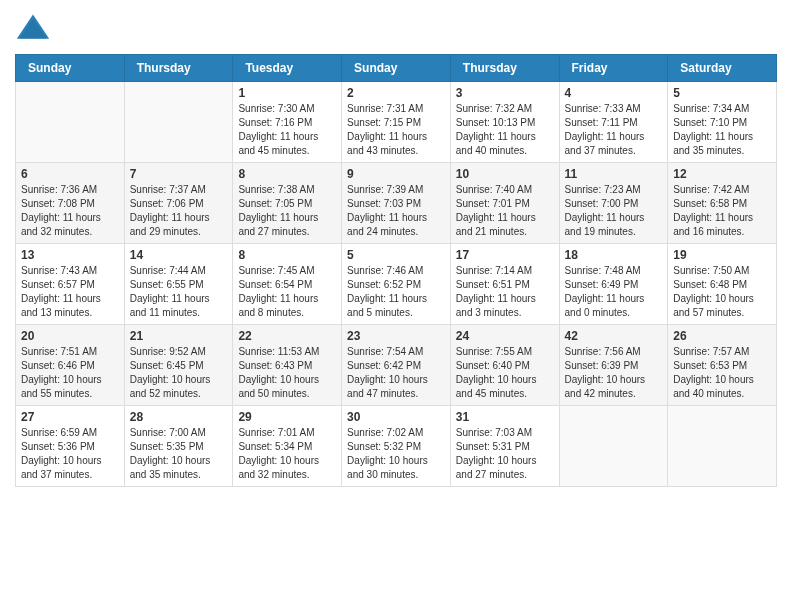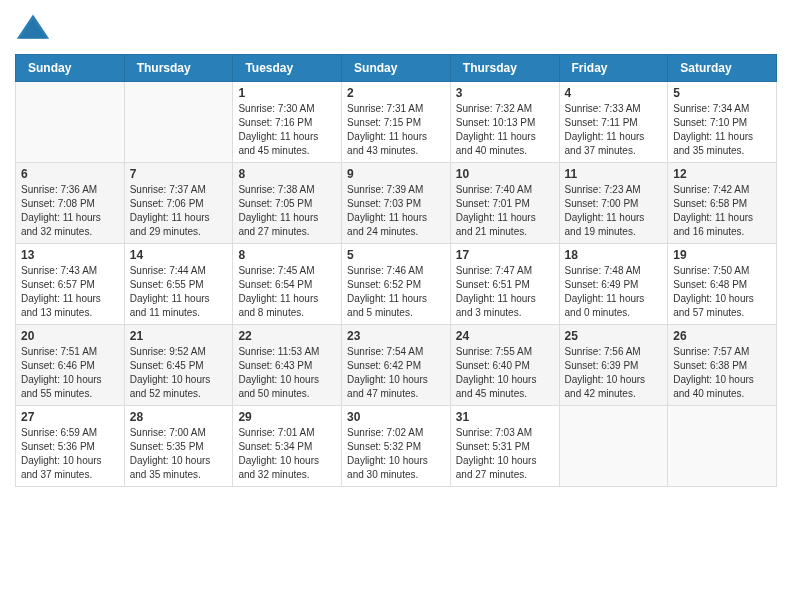--- a/index.html
+++ b/index.html
@@ -220,21 +220,21 @@
 Daylight: 11 hours and 8 minutes.</div>
         </td>
         <td>
           <span class="day-number">5</span>
           <div class="day-info">Sunrise: 7:46 AM
 Sunset: 6:52 PM
 Daylight: 11 hours and 5 minutes.</div>
         </td>
         <td>
           <span class="day-number">17</span>
-          <div class="day-info">Sunrise: 7:47 AM
+          <div class="day-info">Sunrise: 7:14 AM
 Sunset: 6:51 PM
 Daylight: 11 hours and 3 minutes.</div>
         </td>
         <td>
           <span class="day-number">18</span>
           <div class="day-info">Sunrise: 7:48 AM
 Sunset: 6:49 PM
 Daylight: 11 hours and 0 minutes.</div>
         </td>
         <td>
@@ -269,29 +269,29 @@
 Sunset: 6:42 PM
 Daylight: 10 hours and 47 minutes.</div>
         </td>
         <td>
           <span class="day-number">24</span>
           <div class="day-info">Sunrise: 7:55 AM
 Sunset: 6:40 PM
 Daylight: 10 hours and 45 minutes.</div>
         </td>
         <td>
-          <span class="day-number">25</span>
+          <span class="day-number">42</span>
           <div class="day-info">Sunrise: 7:56 AM
 Sunset: 6:39 PM
 Daylight: 10 hours and 42 minutes.</div>
         </td>
         <td>
           <span class="day-number">26</span>
           <div class="day-info">Sunrise: 7:57 AM
-Sunset: 6:38 PM
+Sunset: 6:53 PM
 Daylight: 10 hours and 40 minutes.</div>
         </td>
       </tr>
       <tr>
         <td>
           <span class="day-number">27</span>
           <div class="day-info">Sunrise: 6:59 AM
 Sunset: 5:36 PM
 Daylight: 10 hours and 37 minutes.</div>
         </td>

